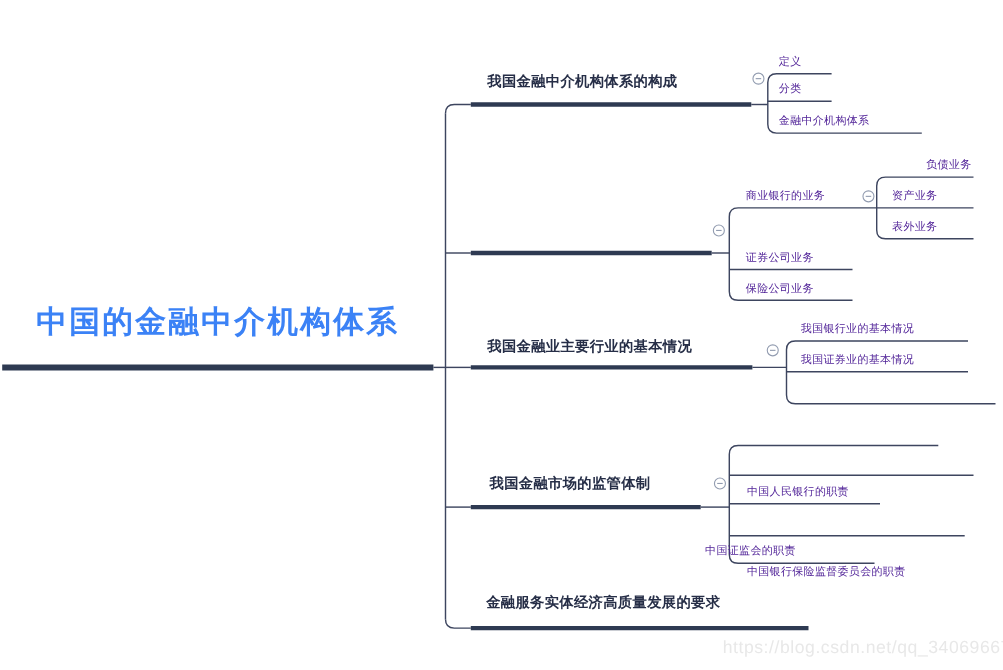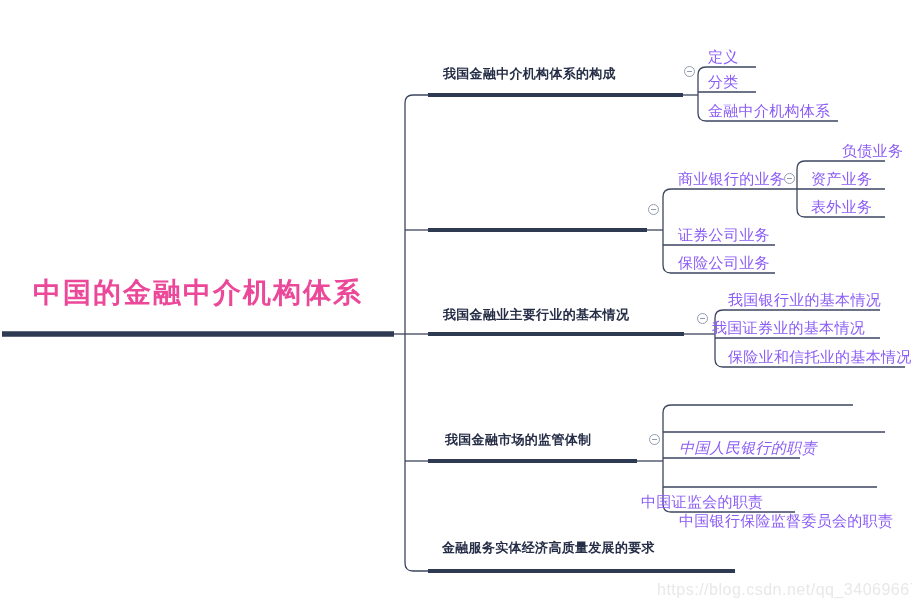--- a/index.html
+++ b/index.html
@@ -6,27 +6,27 @@
   #canvas{
     position:relative;width:912px;height:609px;background:#ffffff;overflow:hidden;
     font-family:"Liberation Sans","DejaVu Sans",sans-serif;
   }
   #lines{position:absolute;left:0;top:0;z-index:0;}
   .thin{stroke:#3d455f;stroke-width:1.3;fill:none;}
   .thick{stroke:#2e3a52;stroke-width:4;fill:none;}
   .rootline{stroke:#2e3a52;stroke-width:5.5;fill:none;}
   .node{position:absolute;white-space:nowrap;z-index:2;}
   .root-label{
-    font-size:28px;font-weight:bold;letter-spacing:2px;color:#ec4899;line-height:30px;
+    font-size:28px;font-weight:bold;letter-spacing:2px;color:#3b82f6;line-height:30px;
   }
   .branch-label{
     font-size:13px;font-weight:bold;letter-spacing:0.3px;color:#262e47;line-height:21px;
   }
   .child-label{
-    font-size:15px;letter-spacing:0.3px;color:#8b5cf6;line-height:19px;
+    font-size:10px;letter-spacing:0.3px;color:#4c1d95;line-height:19px;
   }
   .collapse-icon{
     position:absolute;width:9px;height:9px;border:1px solid #929cb0;border-radius:50%;
     background:#ffffff;box-sizing:content-box;z-index:3;cursor:pointer;
   }
   .collapse-icon::after{
     content:'';position:absolute;left:2px;right:2px;top:50%;height:1px;margin-top:-0.5px;
     background:#929cb0;
   }
   .watermark{
@@ -98,26 +98,25 @@
   <span class="collapse-icon" style="left:784px;top:173px;"></span>
   <div class="node child-label" style="left:842px;top:141px;">负债业务</div>
   <div class="node child-label" style="left:811px;top:169px;">资产业务</div>
   <div class="node child-label" style="left:811px;top:197px;">表外业务</div>
   <div class="node child-label" style="left:678px;top:225px;">证券公司业务</div>
   <div class="node child-label" style="left:678px;top:253px;">保险公司业务</div>
 
   <div class="node branch-label" style="left:443px;top:304px;">我国金融业主要行业的基本情况</div>
   <span class="collapse-icon" style="left:697px;top:313px;"></span>
   <div class="node child-label" style="left:728px;top:290px;">我国银行业的基本情况</div>
-  <div class="node child-label" style="left:712px;top:318px;">我国证券业的基本情况</div>
-  <div class="node child-label" style="left:728px;top:347px;">保险业和信托业的基本情况</div>
+  <div class="node child-label" style="left:728px;top:318px;">我国证券业的基本情况</div>
 
   <div class="node branch-label" style="left:445px;top:429px;">我国金融市场的监管体制</div>
   <span class="collapse-icon" style="left:649px;top:434px;"></span>
-  <div class="node child-label" style="left:679px;top:438px;font-style:italic;">中国人民银行的职责</div>
+  <div class="node child-label" style="left:679px;top:438px;">中国人民银行的职责</div>
   <div class="node child-label" style="left:679px;top:467px;margin-top:44px;">中国银行保险监督委员会的职责</div>
   <div class="node child-label" style="left:641px;top:492px;">中国证监会的职责</div>
 
   <div class="node branch-label" style="left:442px;top:537px;">金融服务实体经济高质量发展的要求</div>
 
   <div class="watermark">https://blog.csdn.net/qq_34069667</div>
 
 </div>
 
 </body></html>

